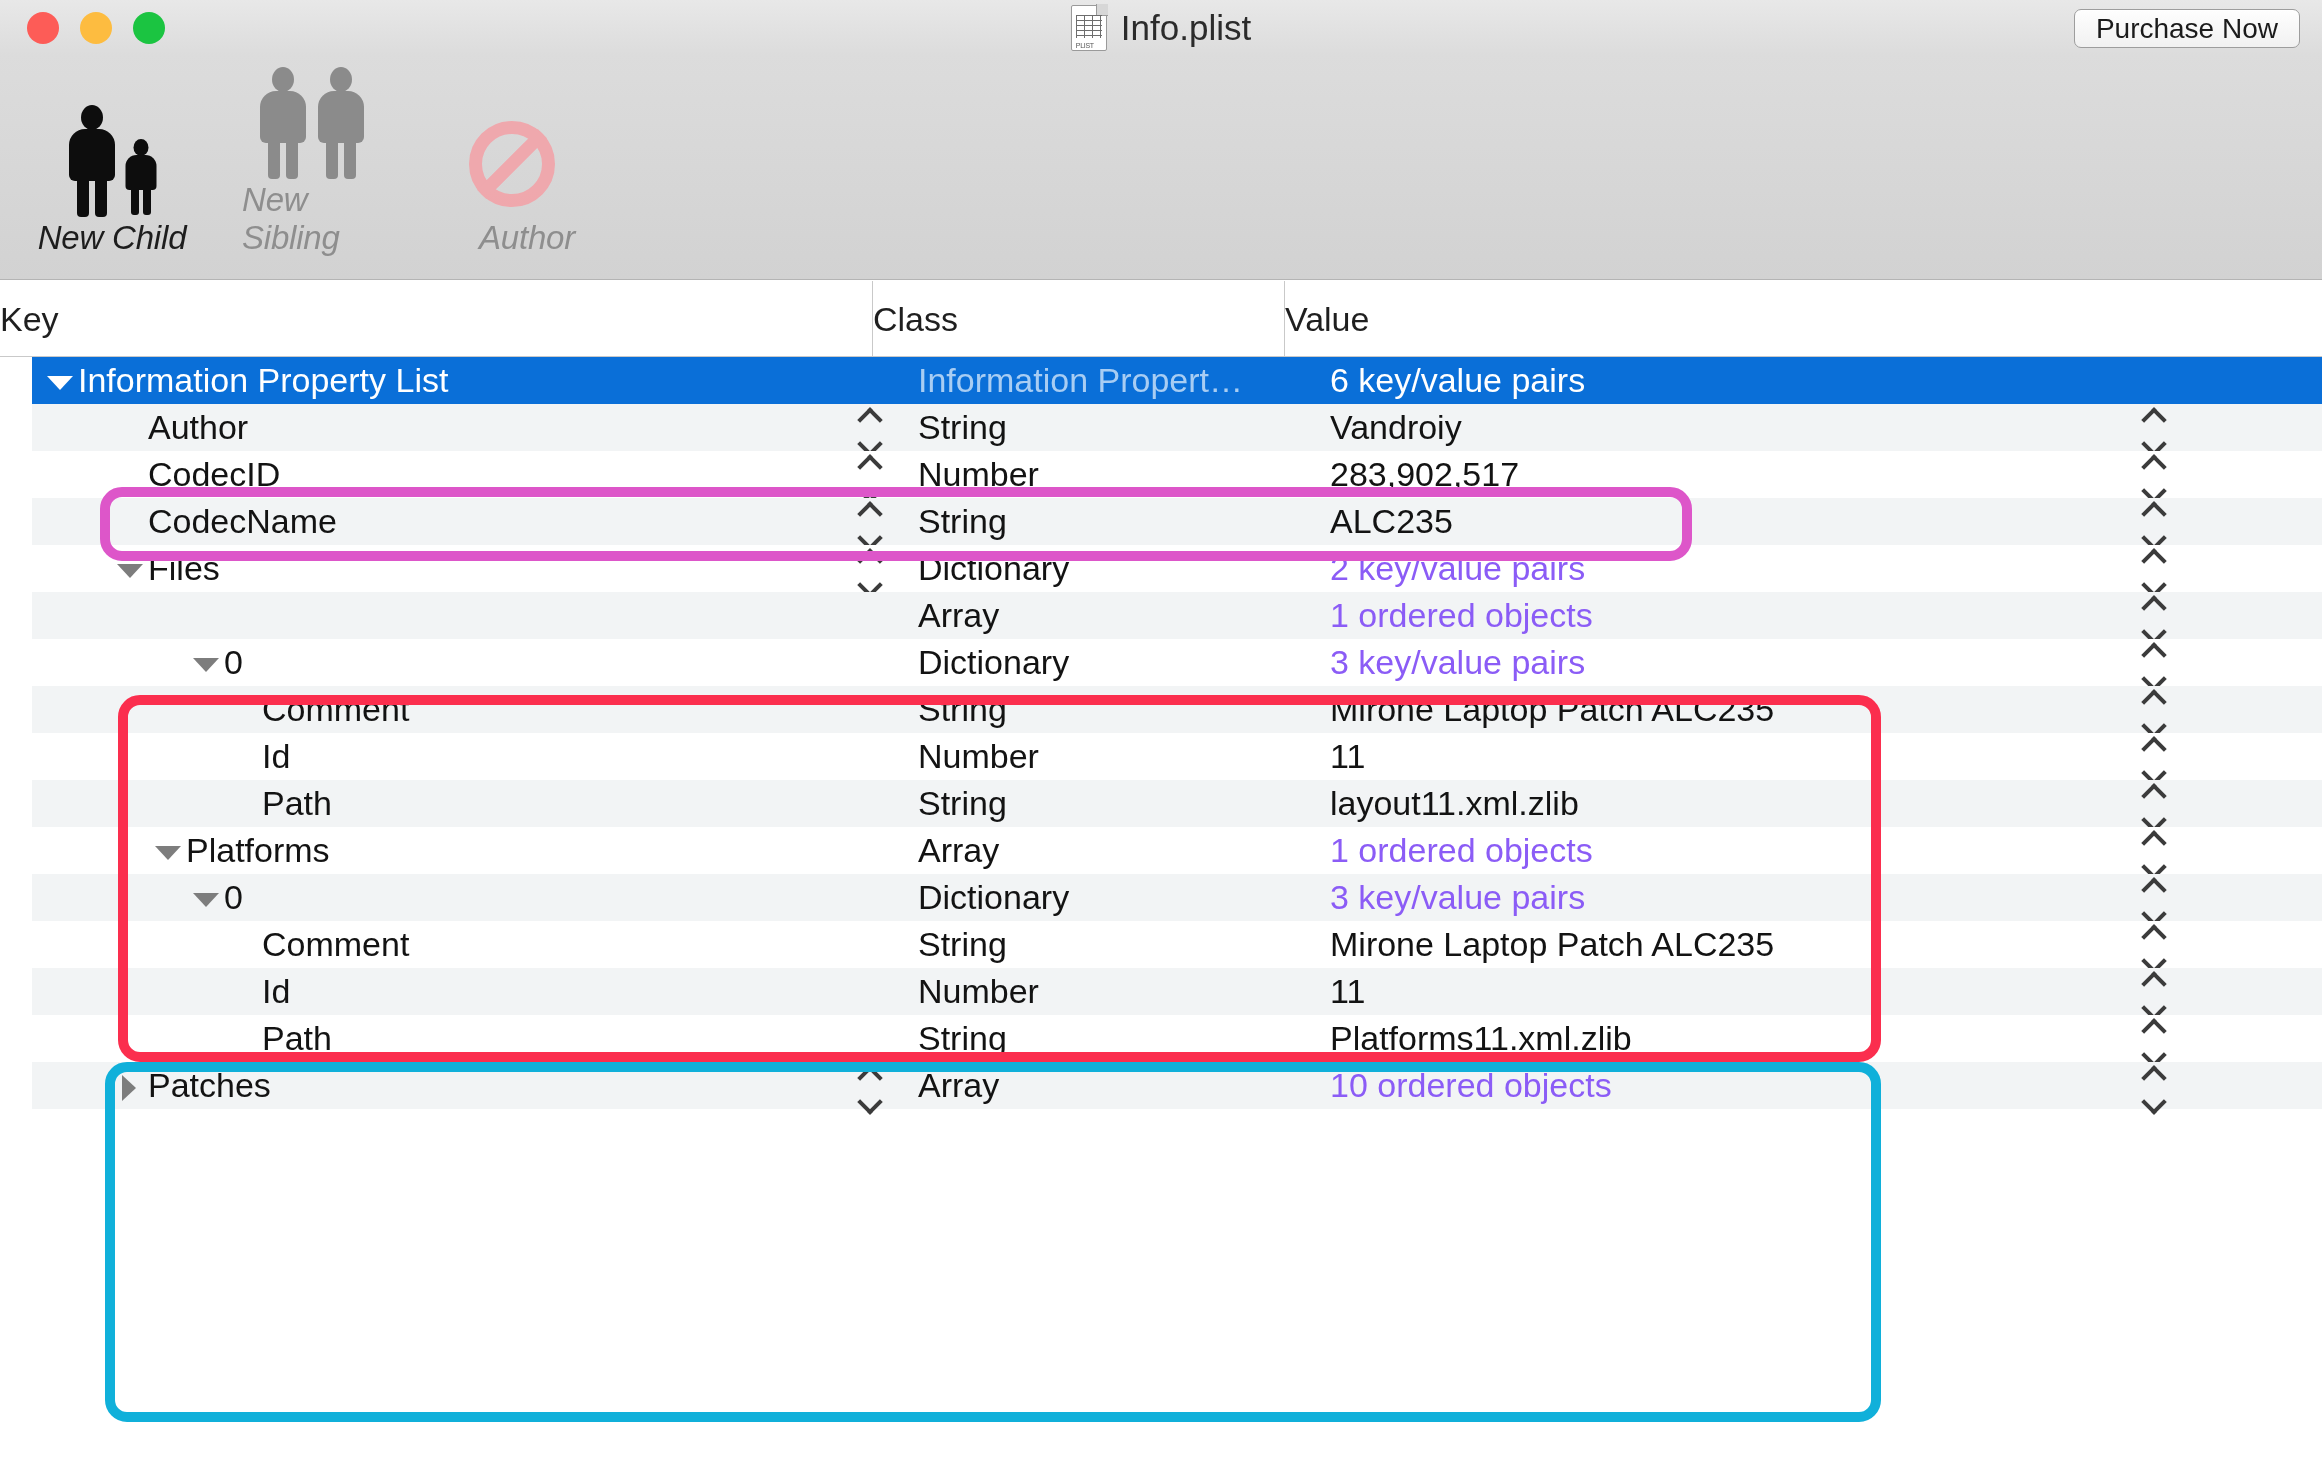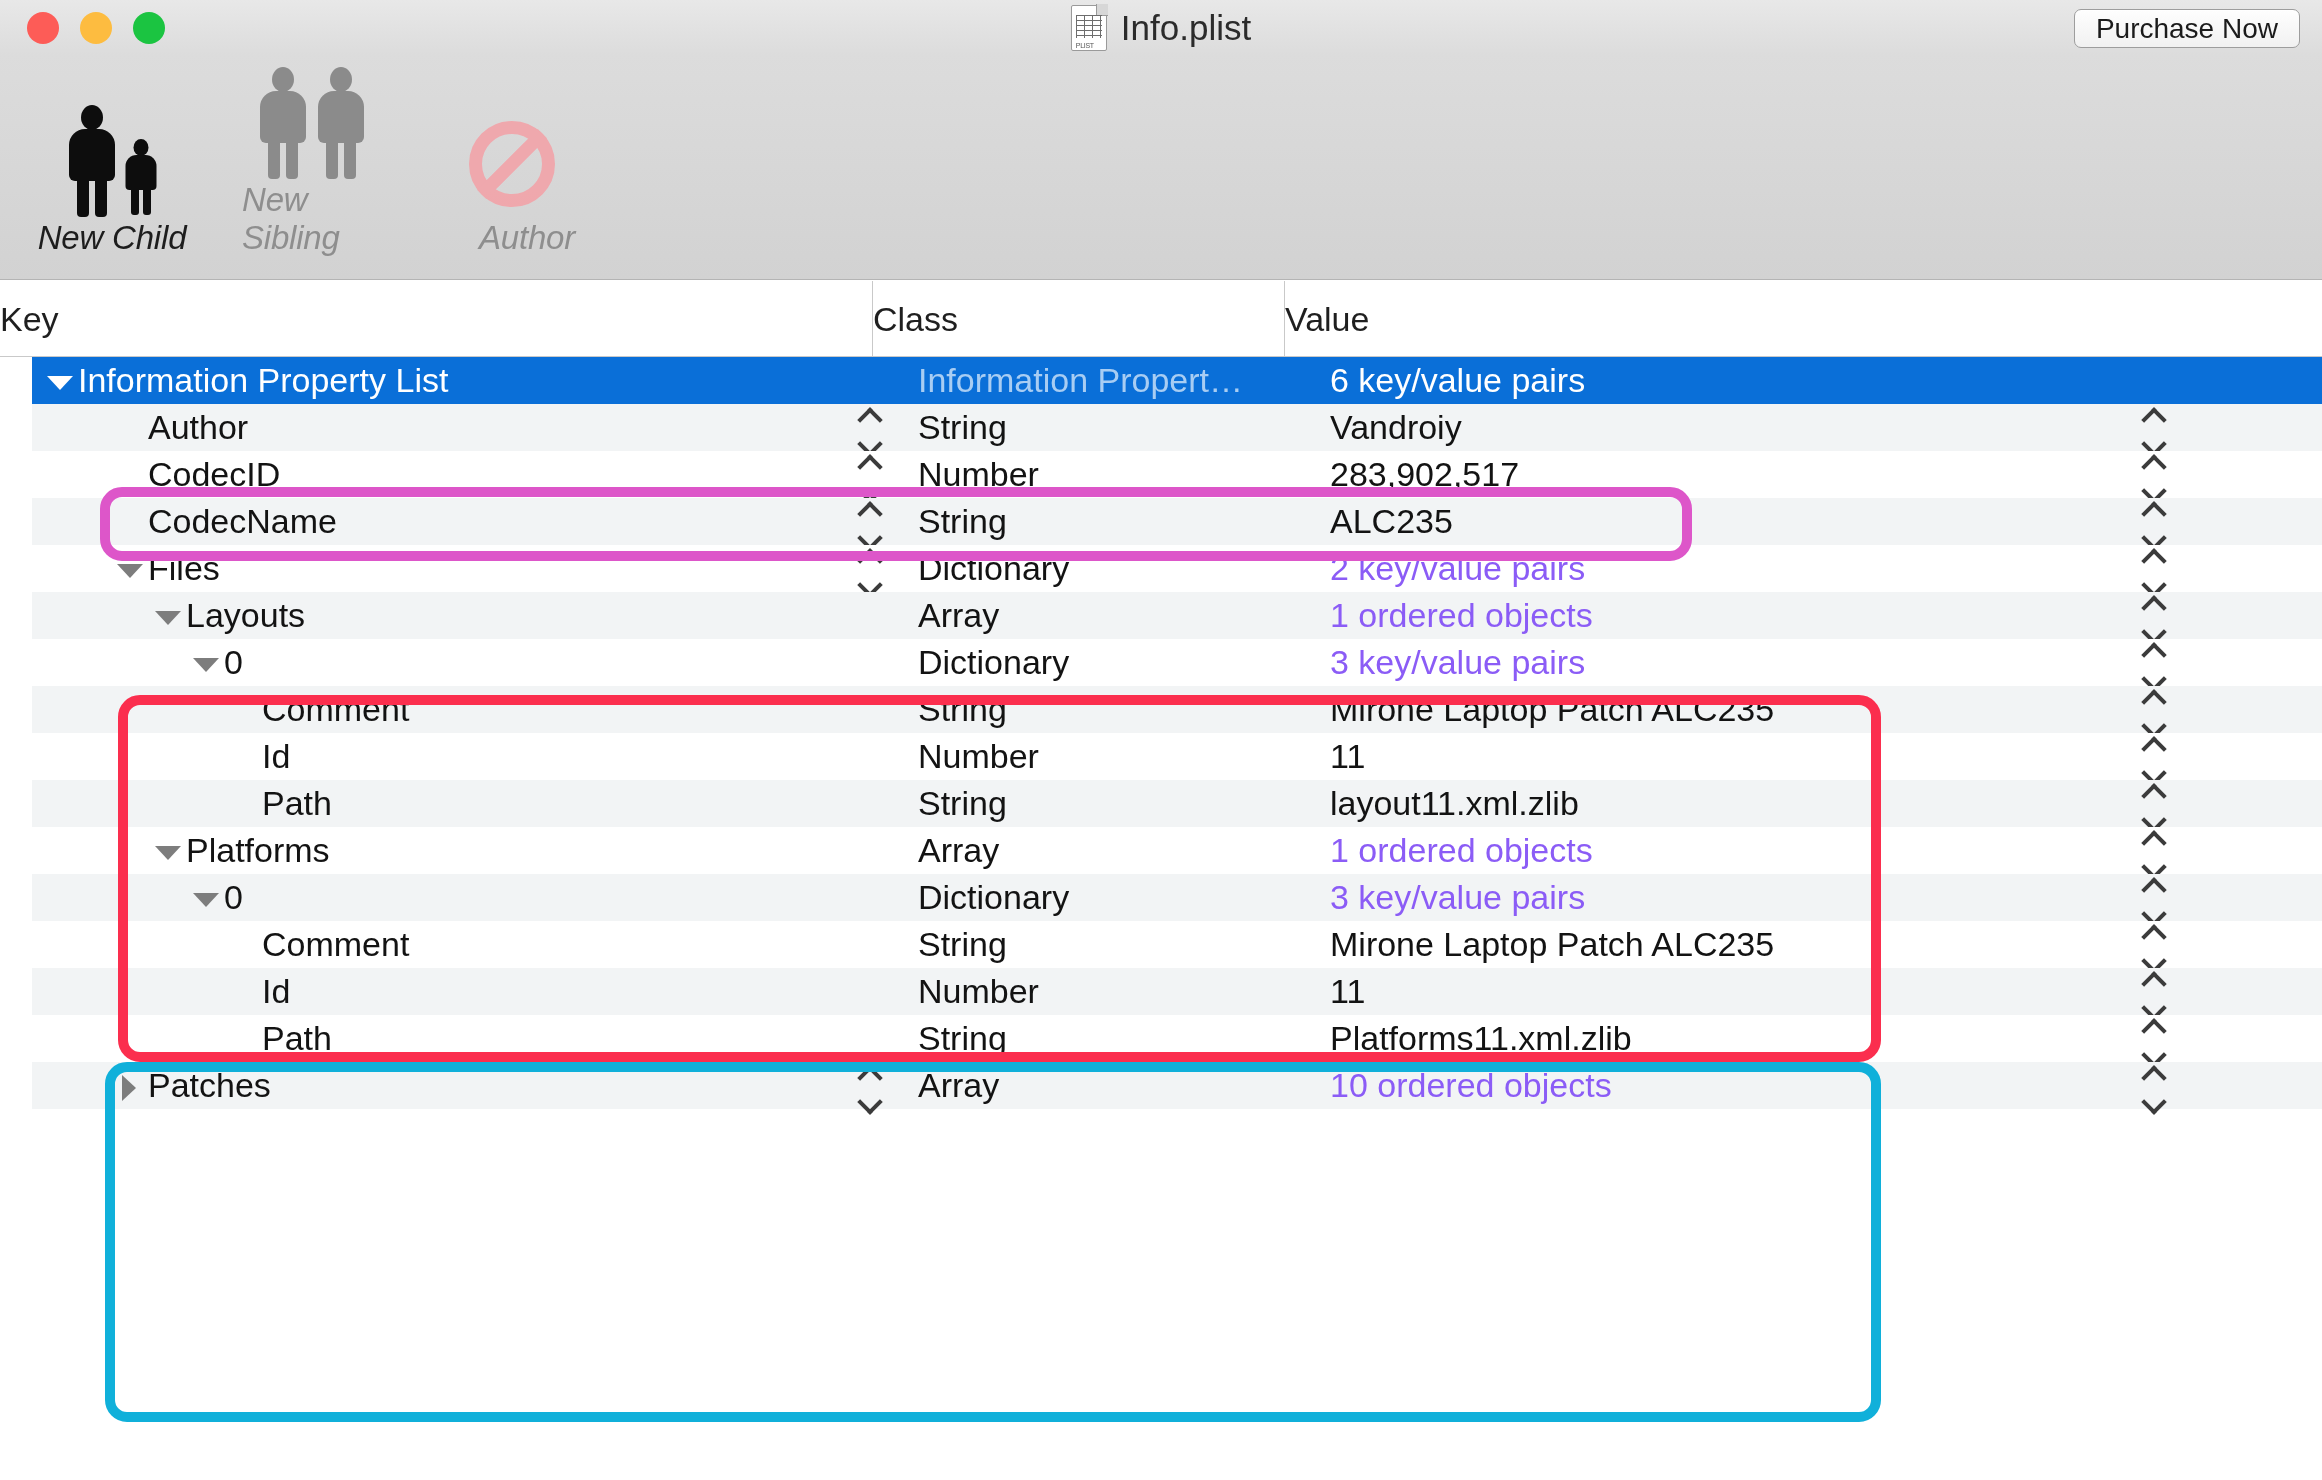--- a/index.html
+++ b/index.html
@@ -357,26 +357,20 @@
           <span class="stepper st-class">
             <span class="up"></span>
             <span class="dn"></span>
           </span>
         </div>
         <div class="cell c-value">
           <span class="muted" style="padding-left: 14px;">2 key/value pairs</span>
         </div>
       </div>
       <div class="row even">
-        <div class="cell c-key">
-          <div class="key-inner" style="padding-left: 122px;">
-            <span class="disc open"></span>
-            <span>Layouts</span>
-          </div>
-        </div>
         <div class="cell c-class">
           <span class="" style="padding-left: 14px;">Array</span>
           <span class="stepper st-class">
             <span class="up"></span>
             <span class="dn"></span>
           </span>
         </div>
         <div class="cell c-value">
           <span class="muted" style="padding-left: 14px;">1 ordered objects</span>
         </div>

